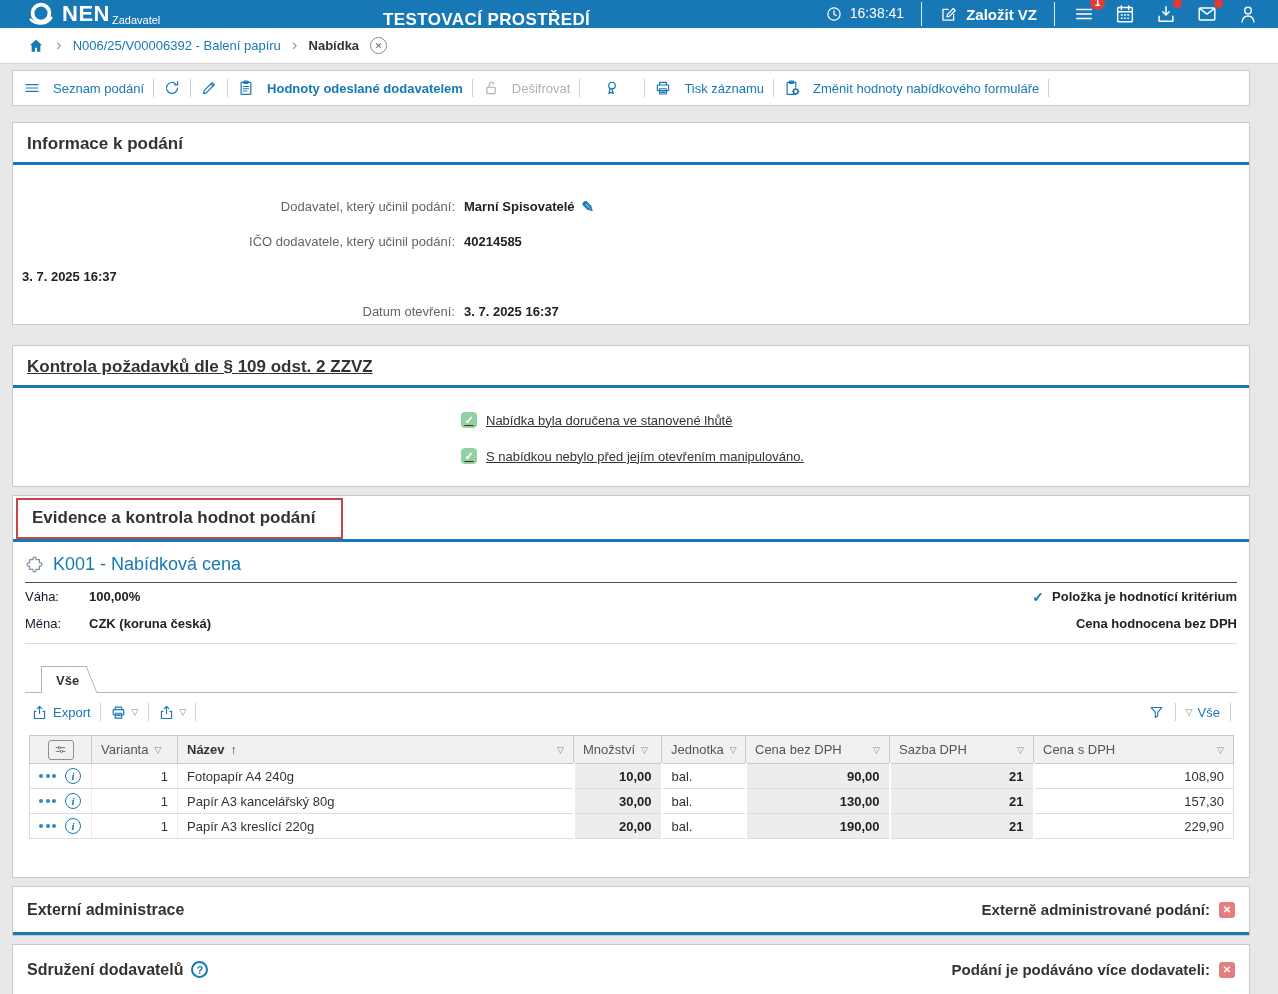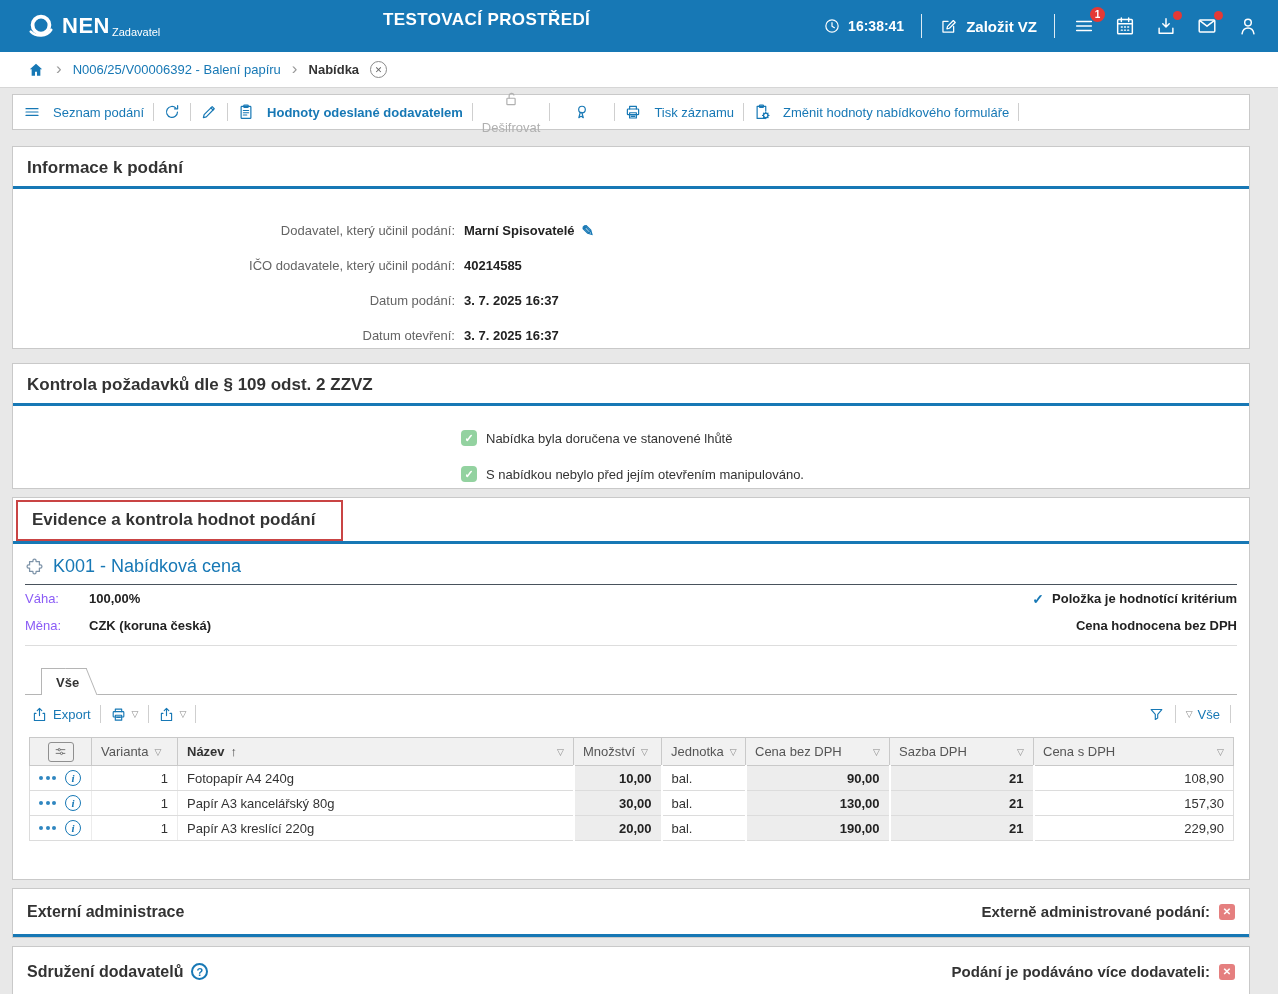--- a/index.html
+++ b/index.html
@@ -1,28 +1,28 @@
 <!DOCTYPE html>
 <html><head>
 <meta charset="utf-8">
 <style>
   * { box-sizing: border-box; margin: 0; padding: 0; }
   html,body { width:1278px; height:994px; overflow:hidden; background:#e8e8e8;
     font-family:"Liberation Sans", sans-serif; font-size:13px; color:#333; }
 
   
-  .topbar { height:52px; background:#1778b5; color:#fff; display:flex; align-items:center; position:relative; }
+  .topbar { height:28px; background:#1778b5; color:#fff; display:flex; align-items:center; position:relative; }
   .brand { display:flex; align-items:center; margin-left:26px; cursor:pointer; }
   .brand svg { width:30px; height:30px; margin-right:6px; }
   .brand-name { font-size:22px; font-weight:bold; letter-spacing:.5px; }
   .brand-role { font-size:11px; align-self:flex-end; margin:0 0 3px 2px; }
   .env-title { position:absolute; left:383px; top:0; height:40px; display:flex; align-items:center;
     font-size:17px; font-weight:bold; letter-spacing:.4px; }
   .topbar-right { margin-left:auto; display:flex; align-items:center; gap:17px; margin-right:18px; }
-  .clock-group { display:flex; align-items:center; gap:7px; font-size:14px; font-weight:bold; }
+  .clock-group { display:flex; align-items:flex-start; gap:7px; font-size:14px; font-weight:normal; }
   .vdiv { width:1px; height:24px; background:rgba(255,255,255,.85); }
   .create-vz { display:flex; align-items:center; gap:8px; font-size:15px; font-weight:bold; cursor:pointer; }
   .tb-icon { position:relative; width:24px; height:24px; display:flex; align-items:center; justify-content:center; cursor:pointer; }
   .tb-icon svg { width:22px; height:22px; }
   .badge { position:absolute; top:-7px; right:-9px; min-width:15px; height:15px; padding:0 3px; border-radius:8px;
     background:#e53935; color:#fff; font-size:10px; font-weight:bold; display:flex; align-items:center; justify-content:center; }
   .reddot { position:absolute; top:-3px; right:-4px; width:9px; height:9px; border-radius:50%; background:#e53935; }
 
   
   .breadcrumb { height:36px; background:#fff; border-bottom:1px solid #d6d6d6; display:flex; align-items:center;
@@ -36,47 +36,47 @@
   
   .card { background:#fff; border:1px solid #c9c9c9; margin:0 28px 0 12px; }
   .blue-rule { height:3px; background:#1778b5; }
   .section-title { font-size:17px; font-weight:bold; color:#333; padding:11px 14px 8px; }
 
   
   .toolbar-card { margin-top:6px; height:36px; display:flex; align-items:center; padding:0 10px; gap:9px; color:#1778b5; }
   .tbi { display:flex; align-items:center; gap:12px; cursor:pointer; white-space:nowrap; }
   .tbi svg { width:18px; height:18px; }
   .tbi.bold { font-weight:bold; }
-  .tbi.disabled { color:#b0b0b0; cursor:default;flex-direction:column; }
+  .tbi.disabled { color:#b0b0b0; cursor:default; }
   .tb-sep { width:1px; height:18px; background:#cfcfcf; }
 
   
   .info-card { margin-top:16px; height:203px; }
   .fields { padding-top:24px; }
   .field-row { display:flex; align-items:center; height:35px; }
   .field-label { width:442px; text-align:right; color:#646464; }
   .field-value { margin-left:9px; font-weight:bold; color:#222; display:flex; align-items:center; gap:7px; }
   .edit-pencil { color:#1778b5; font-size:15px; cursor:pointer; }
 
   
-  .kontrola-card { margin-top:14px; height:126px; }
+  .kontrola-card { margin-top:20px; height:142px;text-decoration:underline; }
   .checks { padding-top:14px; }
   .check-row { display:flex; align-items:center; gap:9px; height:36px; padding-left:448px; }
   .checkbox { width:16px; height:16px; border-radius:4px; background:#93d2a0; color:#fff; font-size:11px; font-weight:bold;
     display:flex; align-items:center; justify-content:center; }
 
   
   .evidence-card { margin-top:8px; height:383px; }
   .red-annotation { display:inline-block; border:2px solid #c94444; margin:2px 0 0 3px; padding:0 12px 0 0; }
   .red-annotation .section-title { padding:8px 14px 9px; }
   .k001 { display:flex; align-items:center; gap:9px; padding:12px 12px 7px; color:#1778b5; font-size:18px; }
   .k001 svg { width:19px; height:19px; }
   .k001-rule { height:1px; background:#49525c; margin:0 12px; }
   .crit-row { display:flex; align-items:center; height:27px; padding:0 12px; }
-  .crit-label { width:64px; color:#8b5cf6; }
+  .crit-label { width:64px; color:#0f172a; }
   .crit-value { font-weight:bold; color:#222; }
   .crit-right { margin-left:auto; display:flex; align-items:center; gap:8px; font-weight:bold; color:#222; }
   .blue-check { color:#1778b5; font-size:14px; font-weight:bold; }
   .thin-rule { height:1px; background:#ddd; margin:6px 12px 0; }
 
   .tab-row { margin:22px 12px 0; height:27px; border-bottom:1px solid #b5b5b5; display:flex; }
   .tab { position:relative; z-index:1; margin-left:16px; margin-bottom:-1px; background:#fff;
     border-top:1px solid #b5b5b5; border-left:1px solid #b5b5b5; padding:6px 2px 0 14px; font-weight:bold; cursor:pointer; }
   .tab::after { content:""; position:absolute; top:-1px; bottom:0; right:-11px; width:20px; background:#fff;
     border-top:1px solid #b5b5b5; border-right:1px solid #b5b5b5; transform:skewX(22deg); }
@@ -278,21 +278,20 @@
       <span class="field-value">
         <span>Marní Spisovatelé</span>
         <span class="edit-pencil">✎</span>
       </span>
     </div>
     <div class="field-row">
       <span class="field-label">IČO dodavatele, který učinil podání:</span>
       <span class="field-value">40214585</span>
     </div>
     <div class="field-row">
-      <span class="field-label">Datum podání:</span>
       <span class="field-value">3. 7. 2025 16:37</span>
     </div>
     <div class="field-row">
       <span class="field-label">Datum otevření:</span>
       <span class="field-value">3. 7. 2025 16:37</span>
     </div>
   </div>
 </div>
 
 <div class="card kontrola-card">

